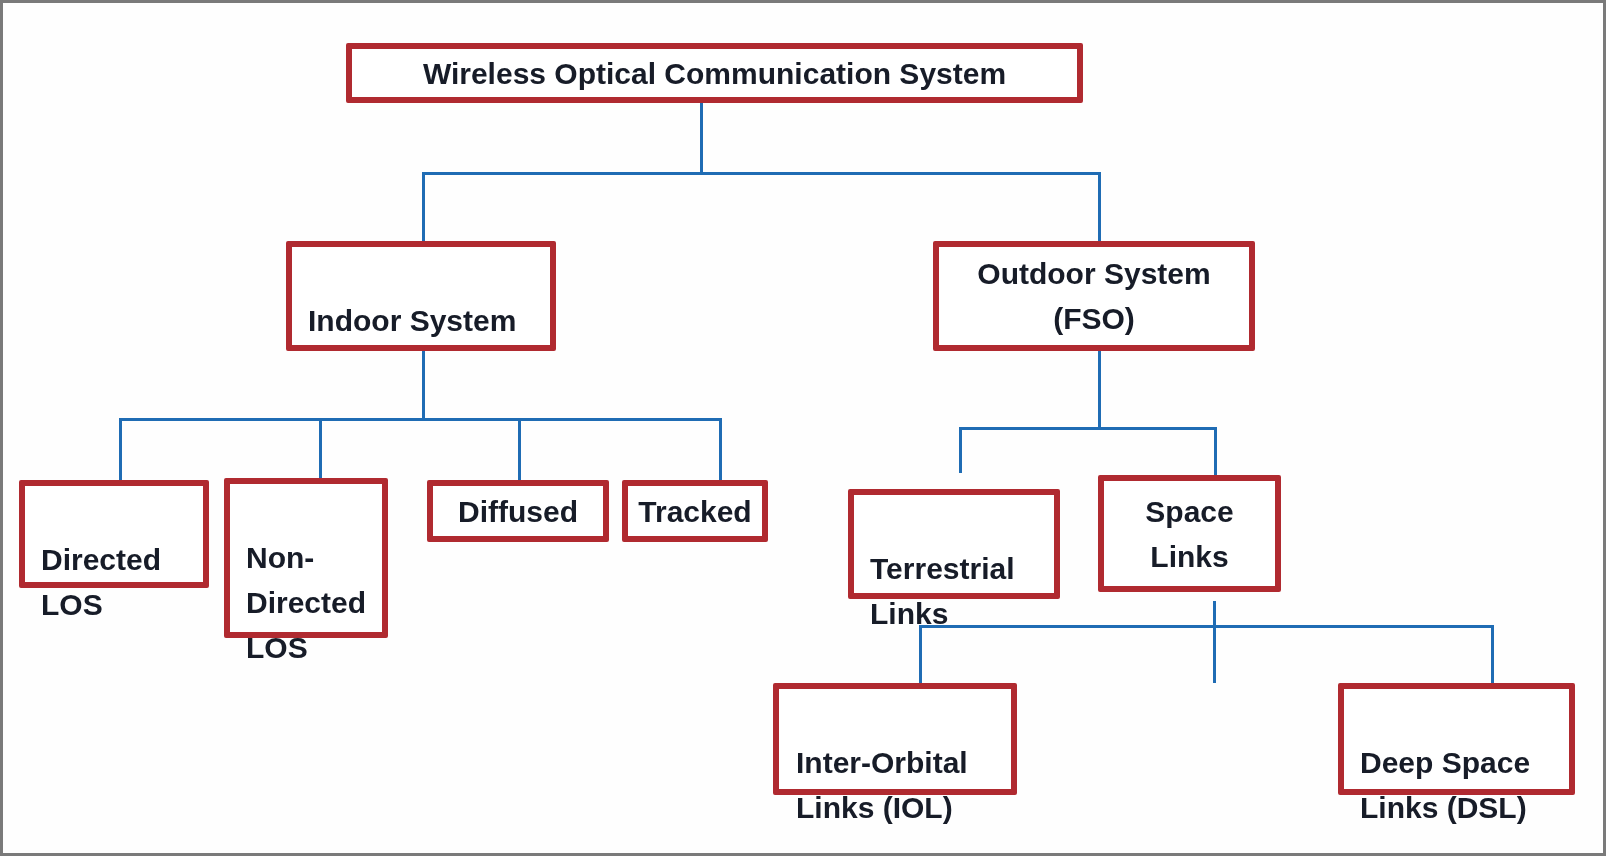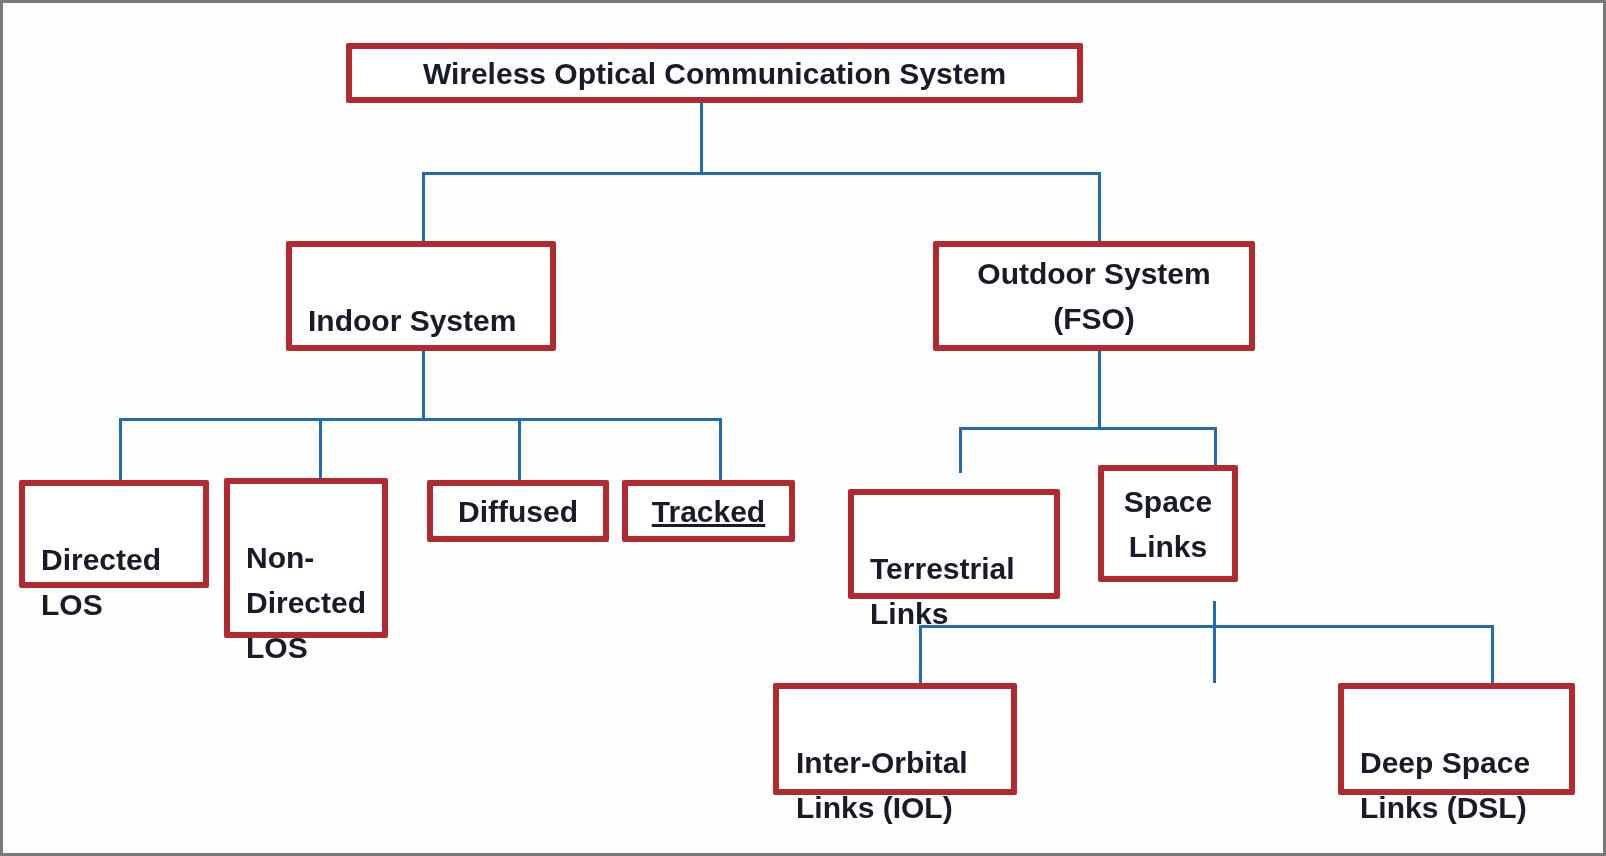--- a/index.html
+++ b/index.html
@@ -78,30 +78,30 @@
   <div class="node pad" style="left:221px;top:475px;width:164px;height:160px;">
     <span>Non-
 Directed
 LOS</span>
   </div>
 
   <div class="node center" style="left:424px;top:477px;width:182px;height:62px;">
     <span>Diffused</span>
   </div>
 
-  <div class="node center" style="left:619px;top:477px;width:173px;height:62px;text-decoration:underline;">
+  <div class="node center" style="left:619px;top:477px;width:146px;height:62px;">
     <span>Tracked</span>
   </div>
 
   <div class="node pad" style="left:845px;top:486px;width:212px;height:110px;">
     <span>Terrestrial
 Links</span>
   </div>
 
-  <div class="node center" style="left:1095px;top:462px;width:140px;height:117px;">
+  <div class="node center" style="left:1095px;top:472px;width:183px;height:117px;">
     <span>Space
 Links</span>
   </div>
 
   <div class="node pad" style="left:770px;top:680px;width:244px;height:112px;padding-left:17px;">
     <span>Inter-Orbital
 Links (IOL)</span>
   </div>
 
 

